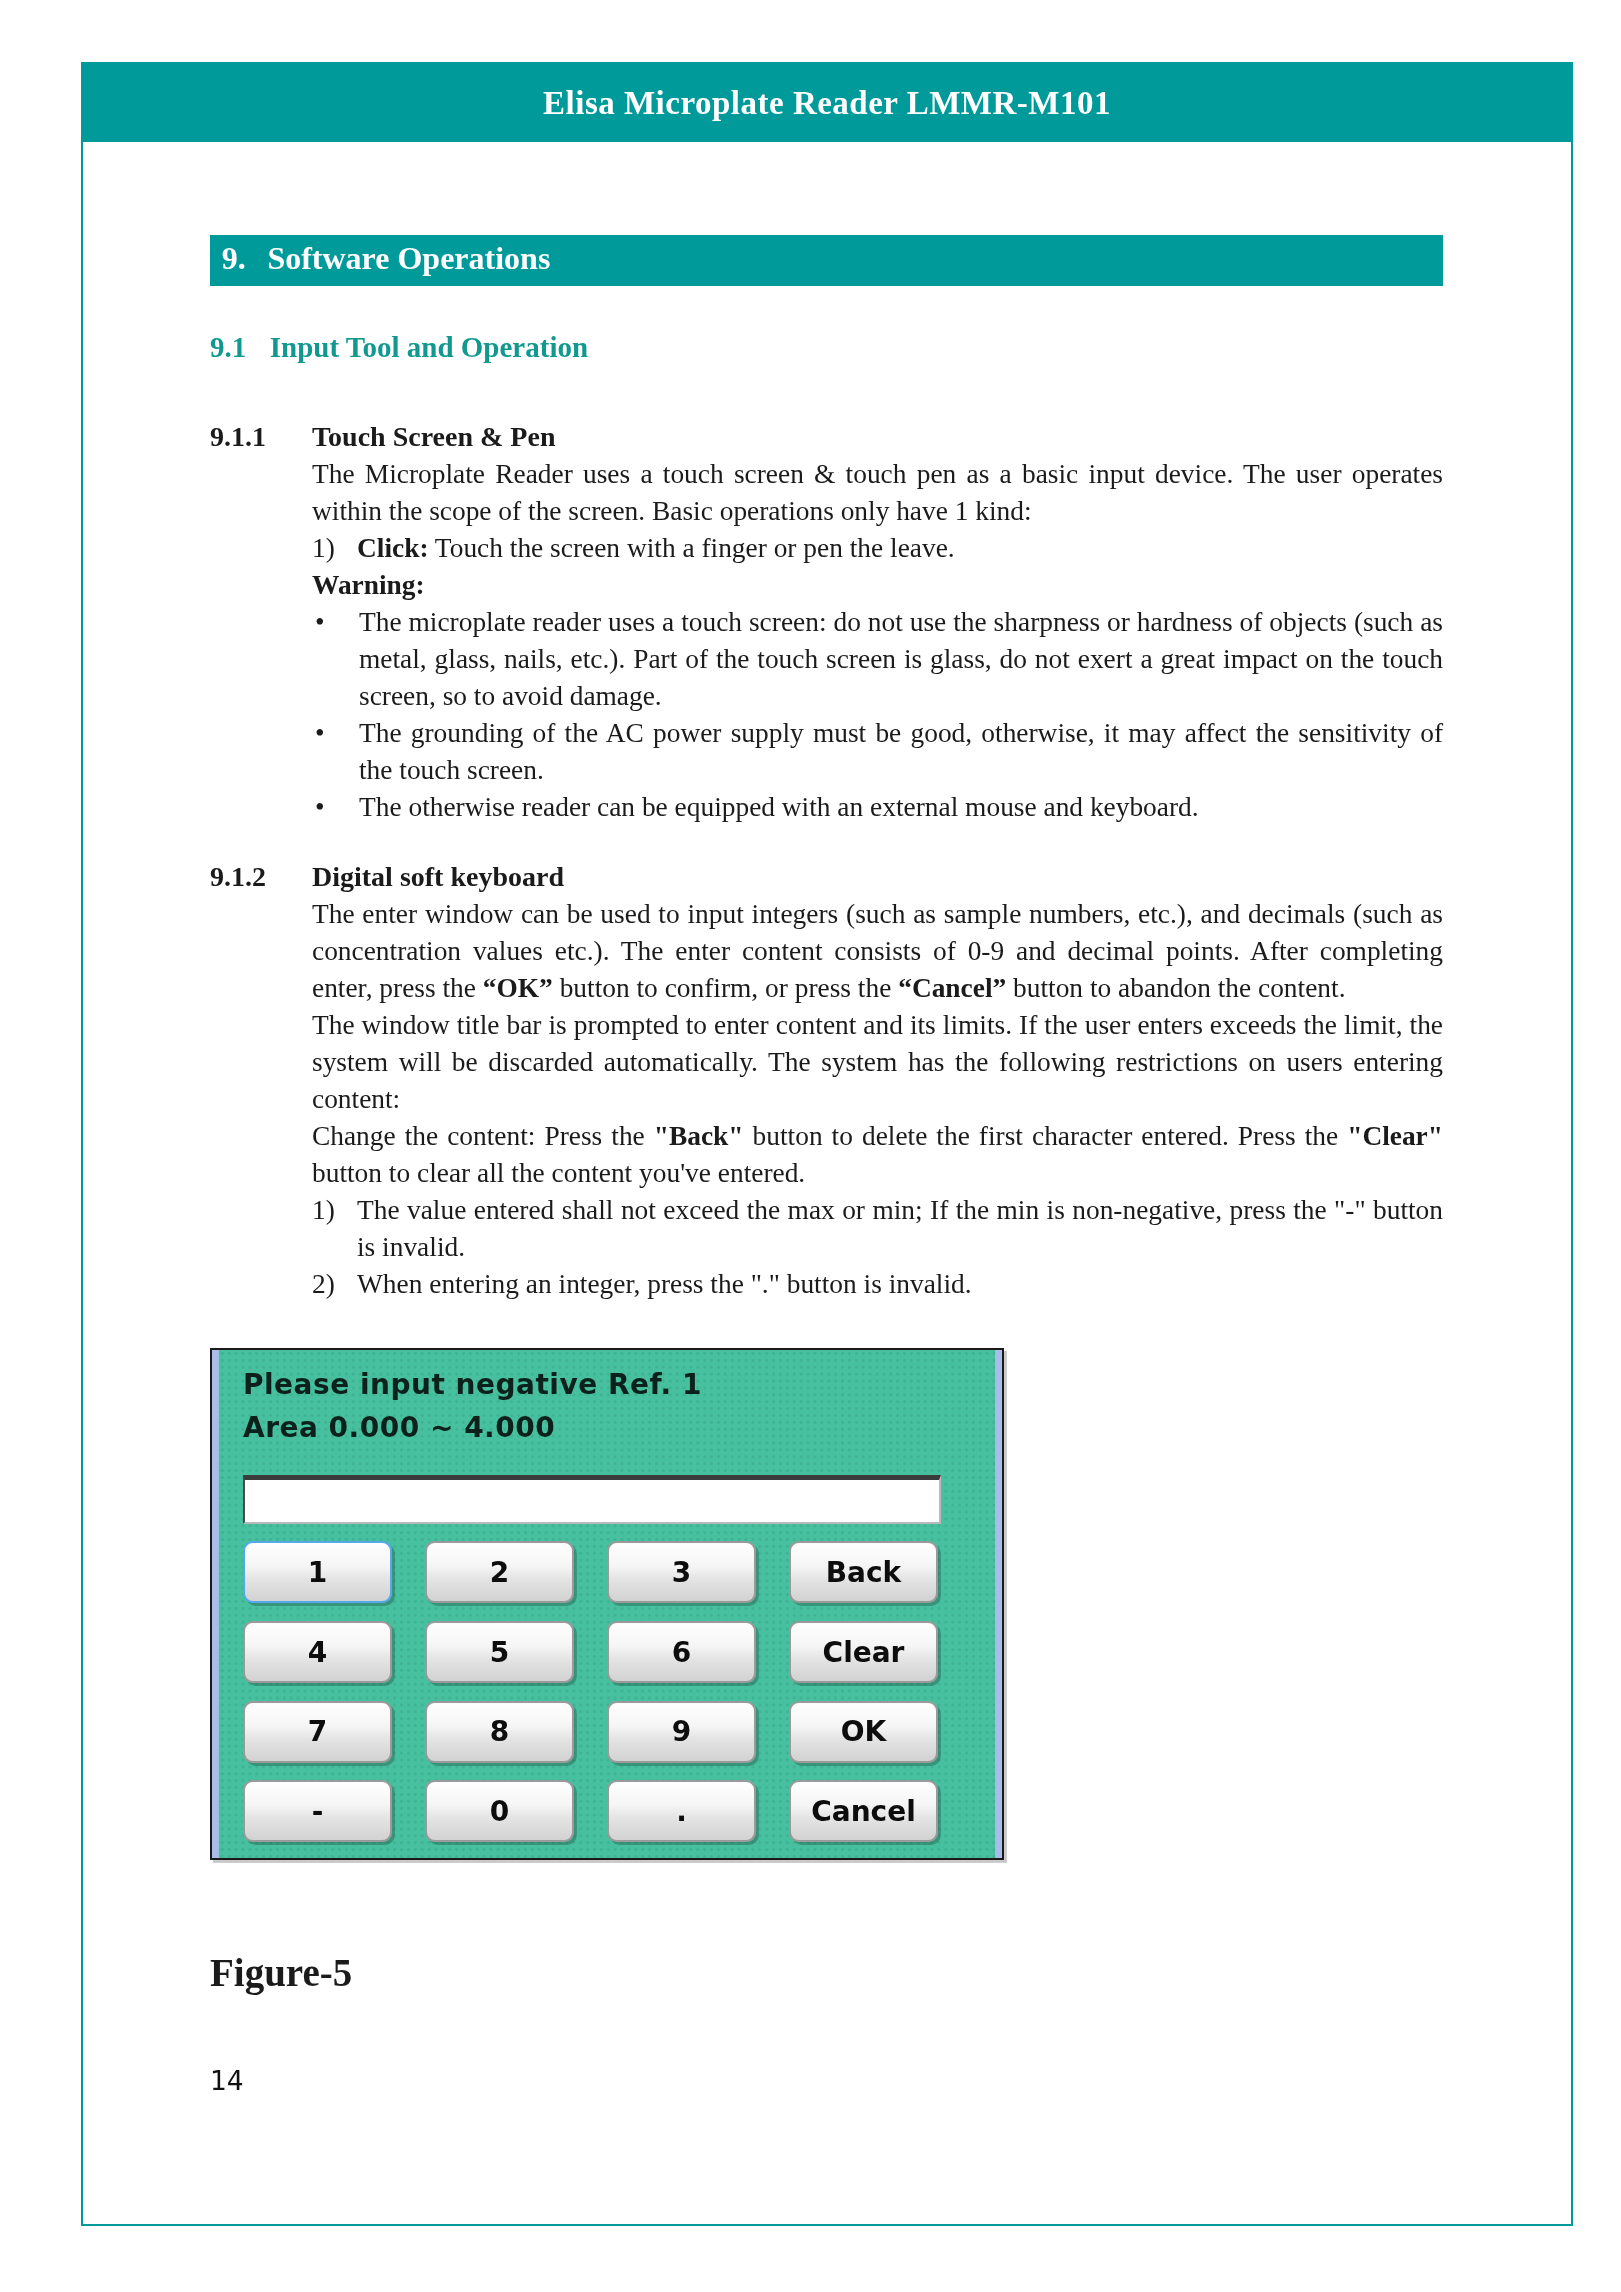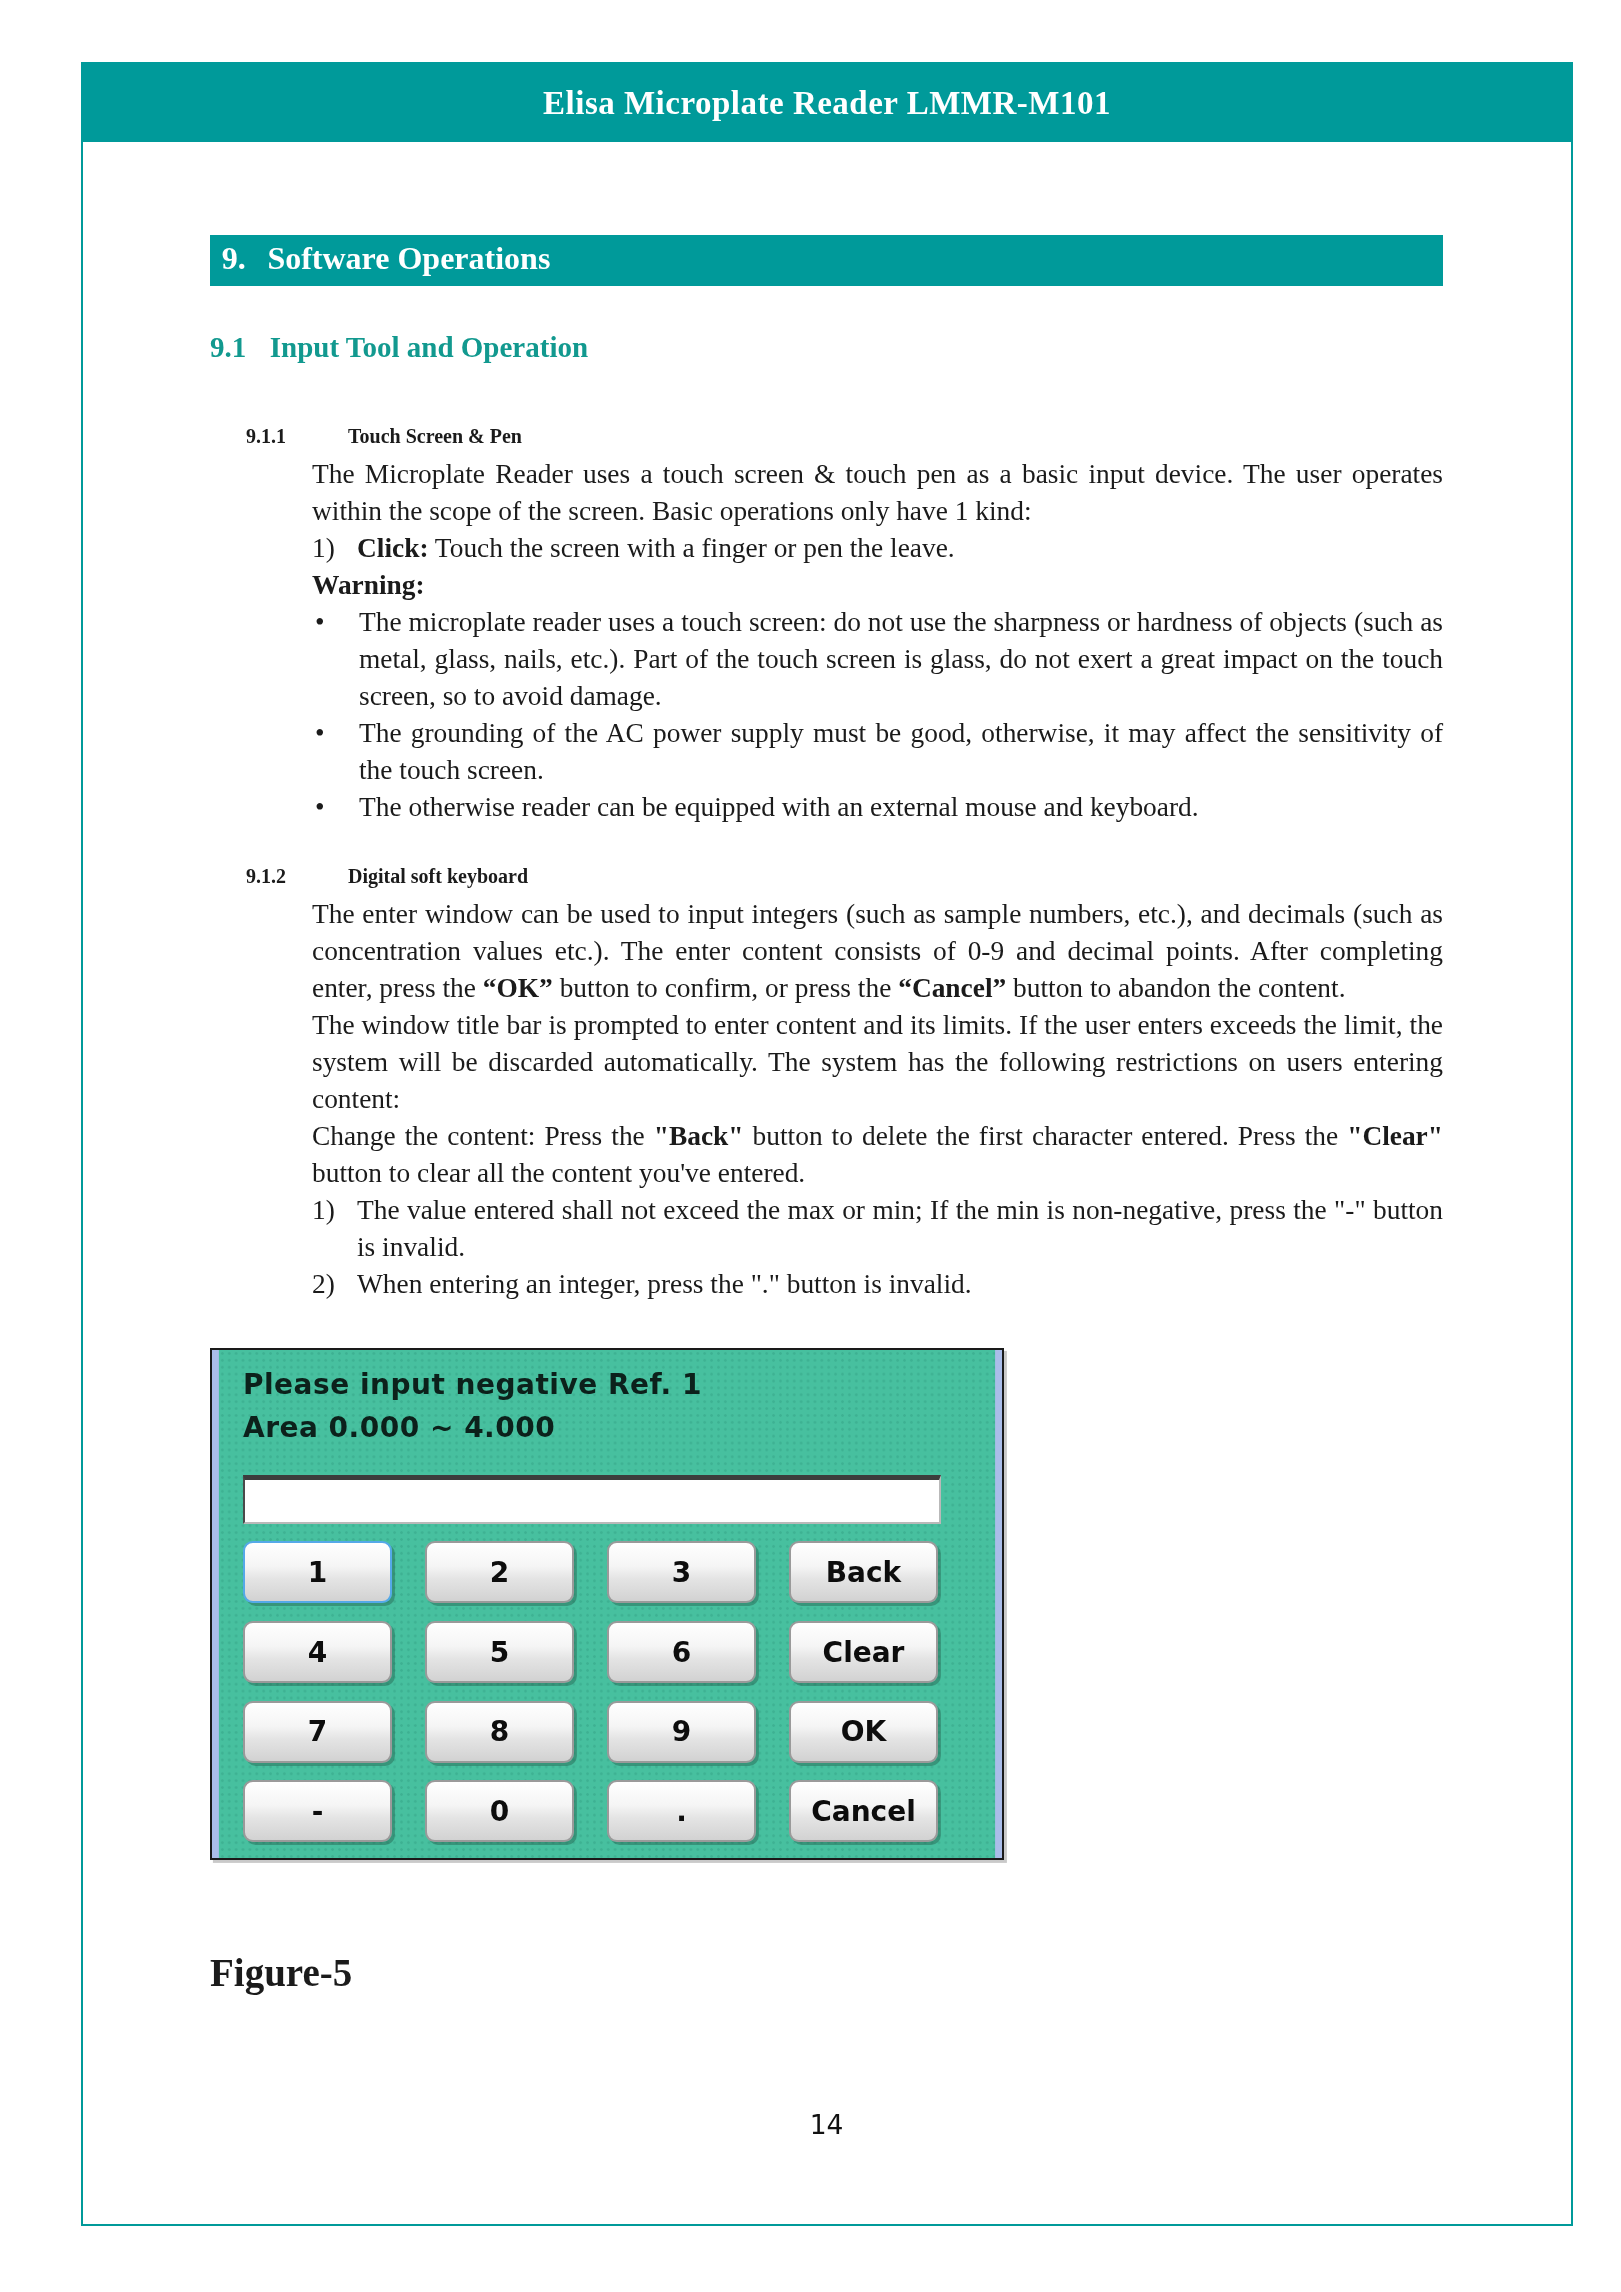--- a/index.html
+++ b/index.html
@@ -31,21 +31,21 @@
     margin-top:93px;background:var(--teal);color:#fff;font-weight:bold;
     font-size:32px;padding:4.9px 9.8px 8.8px 11.8px;display:flex;
   }
   .section-bar .num{margin-right:21.6px;}
   .h91{
     margin-top:45px;color:var(--heading_teal);font-weight:bold;font-size:29px;
     display:flex;
   }
   .h91 .num{margin-right:23.5px;}
   .block{margin-top:53px;font-size:27.4px;line-height:37px;}
-  .block-head{display:flex;font-weight:bold;font-size:20px;line-height:39px;margin-left:36px;}
+  .block-head{display:flex;font-weight:bold;font-size:28px;line-height:39px;}
   .block-head .num{width:102px;flex:none;}
   .block-body{margin-left:102px;text-align:justify;}
   .block-body p{margin:0;}
   .flexitem{display:flex;text-align:left;}
   .flexitem .marker{width:45px;flex:none;}
   .flexitem .itext{flex:1;text-align:justify;}
   .warn{font-weight:bold;}
   ul.bullets{list-style:none;margin:0;padding:0;}
   ul.bullets li{position:relative;padding-left:47px;text-align:justify;}
   ul.bullets li .dot{position:absolute;left:2.9px;top:0;}
@@ -81,21 +81,21 @@
     background:linear-gradient(180deg,#ffffff 0%,#f5f5f5 40%,#e4e4e4 62%,#d2d2d2 100%);
     box-shadow:2.9px 2.9px 0 rgba(25,70,55,.35);
     font-family:"DejaVu Sans", sans-serif;font-weight:bold;font-size:28px;color:#0d0d0d;
     display:flex;align-items:center;justify-content:center;cursor:pointer;
   }
   .key.focused{border:2.9px solid var(--focus_blue);}
   .figure-caption{
     margin-top:90px;font-weight:bold;font-size:39px;text-align:center;
   }
   .page-number{
-    margin-top:114px;text-align:center;font-family:"DejaVu Sans", sans-serif;
+    margin-top:70px;font-family:"DejaVu Sans", sans-serif;
     font-size:26.5px;color:#111;
   }
 </style>
 </head>
 <body>
 
 <div class="sheet">
 
   <div class="header-bar">
     <span class="header-title">Elisa Microplate Reader LMMR-M101</span>

